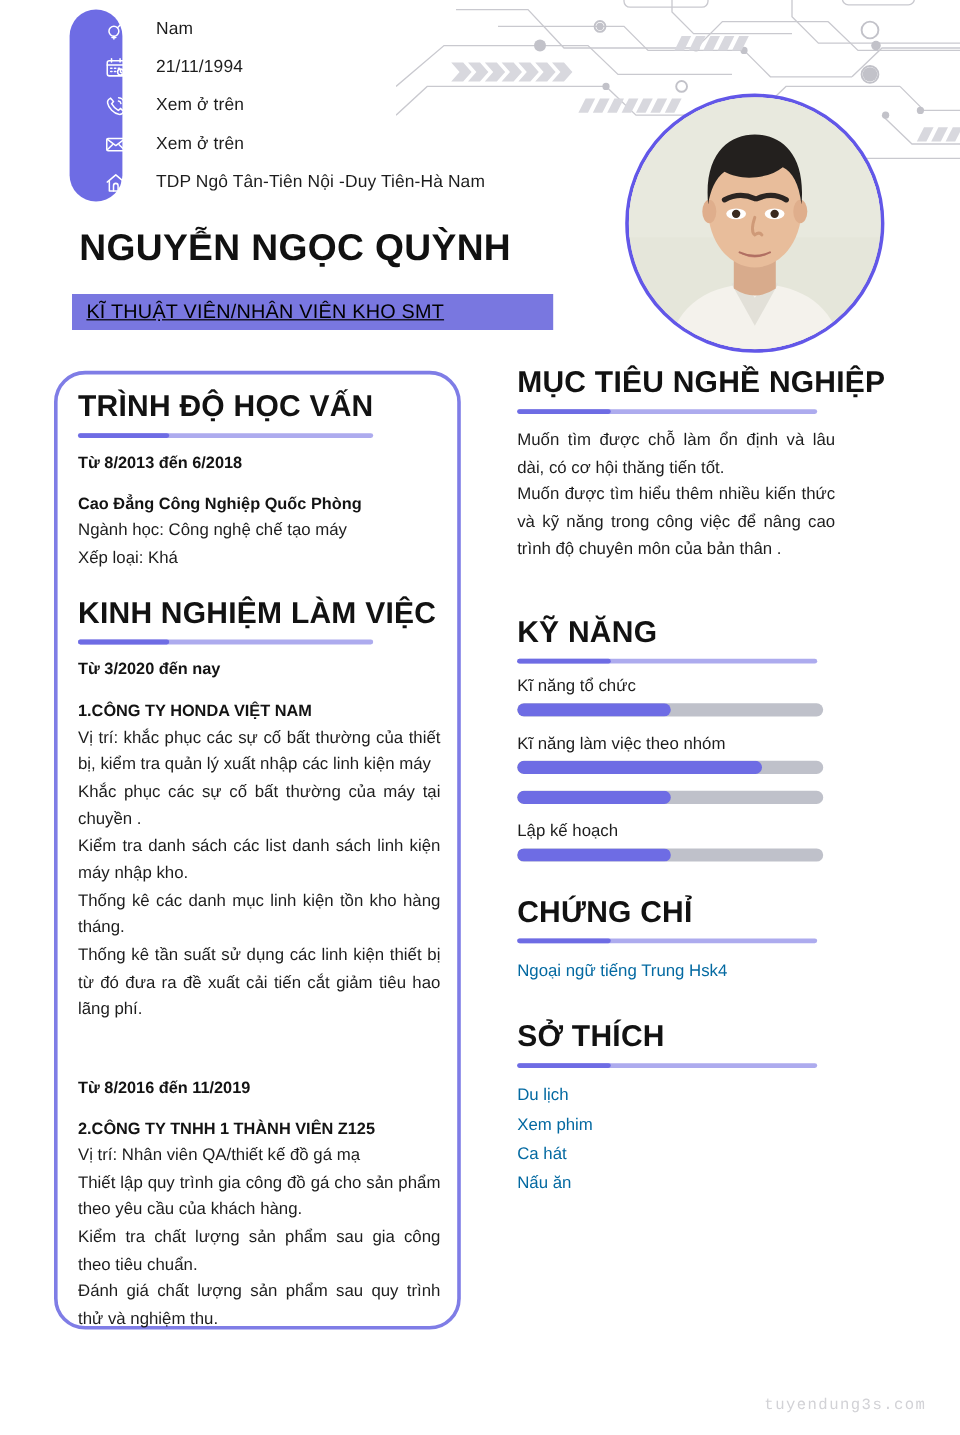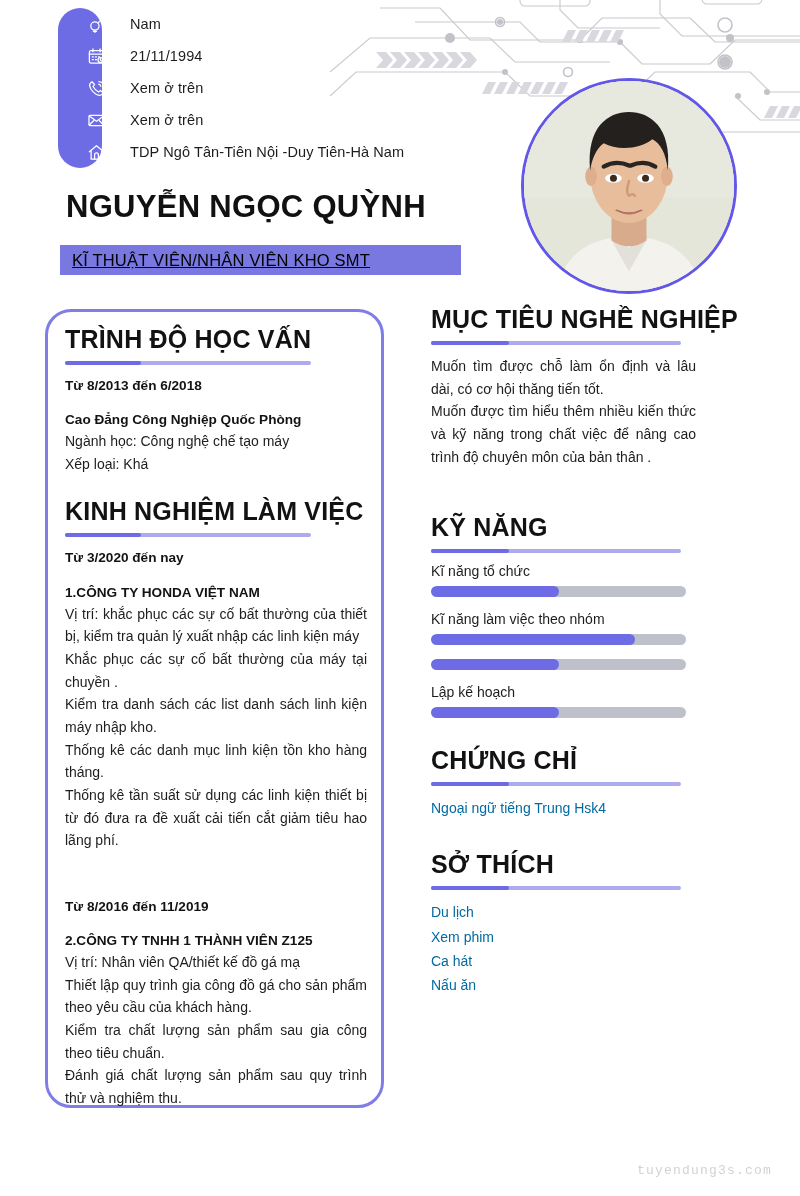--- a/index.html
+++ b/index.html
@@ -414,21 +414,21 @@
 
 </div>
 
 <div class="right-col">
 
   <div>
     <div class="sec-title">MỤC TIÊU NGHỀ NGHIỆP</div>
     <div class="sec-rule w250"></div>
     <div class="gap-sm"></div>
     <div class="body-just">Muốn tìm được chỗ làm ổn định và lâu dài, có cơ hội thăng tiến tốt.</div>
-    <div class="body-just">Muốn được tìm hiểu thêm nhiều kiến thức và kỹ năng trong chất việc để nâng cao trình độ chuyên môn của bản thân .</div>
+    <div class="body-just">Muốn được tìm hiểu thêm nhiều kiến thức và kỹ năng trong công việc để nâng cao trình độ chuyên môn của bản thân .</div>
   </div>
 
   <div style="height:45px"></div>
 
   <div>
     <div class="sec-title">KỸ NĂNG</div>
     <div class="sec-rule w250"></div>
     <div class="gap-sm"></div>
 
     <div class="skill-item">

